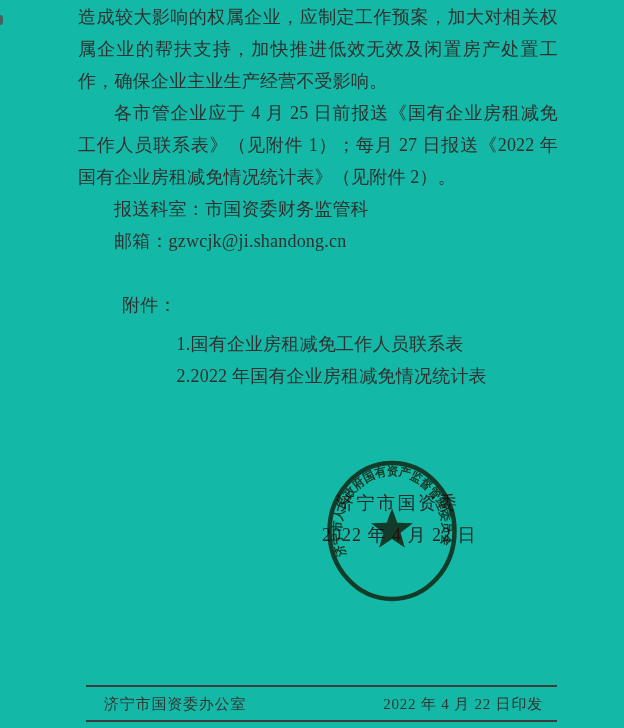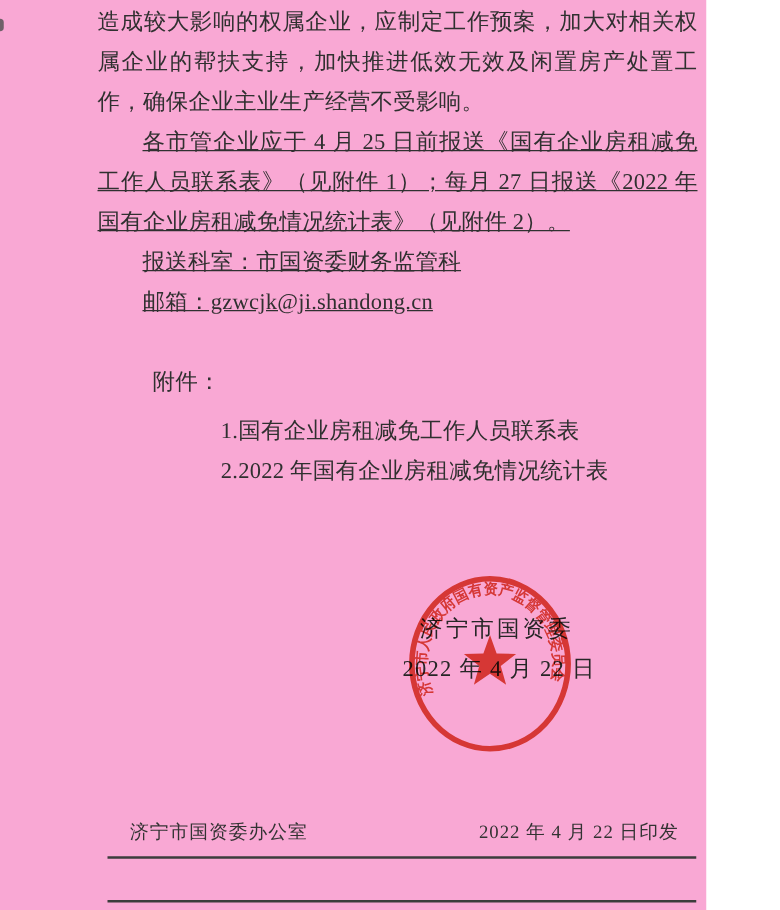--- a/index.html
+++ b/index.html
@@ -1,34 +1,34 @@
 <!DOCTYPE html>
 <html><head>
 <meta charset="utf-8">
 <style>
   html,body{margin:0;padding:0;}
   .page{
     position:relative;
-    width:565px;height:728px;
-    background:#f9a8d4;
+    width:624px;height:728px;
+    background:#14b8a6;
     overflow:hidden;
     font-family:"Liberation Serif","DejaVu Serif",serif;
     color:#303030;
   }
   .scan-speck{
     position:absolute;left:0;top:15px;width:3px;height:10px;
     background:#4d4d4d;opacity:.8;border-radius:0 3px 3px 0;
   }
   .body-text{
     position:absolute;left:78px;top:1px;width:480px;
     font-size:18px;line-height:32px;letter-spacing:.2px;
     text-align:justify;
   }
   .body-text p{margin:0;}
-  .body-text p.indent{text-indent:2em;text-decoration:underline;}
+  .body-text p.indent{text-indent:2em;}
   .attach{margin-top:32px;padding-left:44px;}
   .attach-row{display:flex;align-items:flex-start;}
   .attach-label{white-space:nowrap;flex:0 0 auto;}
   .attach-items{flex:1 1 auto;margin-top:39px;}
   .attach-item{margin:0;}
   .sig-issuer{
     position:absolute;left:336px;top:492px;
     font-size:18px;line-height:22px;letter-spacing:2.5px;
     color:#262626;white-space:nowrap;
   }
@@ -44,21 +44,21 @@
   .seal text{
     font-family:"Liberation Serif","DejaVu Serif",serif;
     font-weight:bold;
   }
   .rule{
     position:absolute;left:86px;width:471px;height:2px;background:#3c3c3c;
   }
   .rule-top{top:685px;}
   .rule-bottom{top:720px;}
   .footer-row{
-    position:absolute;left:86px;top:657px;width:471px;
+    position:absolute;left:86px;top:695px;width:471px;
     box-sizing:border-box;padding:0 14px 0 18px;
     display:flex;justify-content:space-between;align-items:center;
     font-size:15px;line-height:18px;letter-spacing:.8px;color:#333;
     white-space:nowrap;
   }
 </style>
 </head>
 <body>
 
 <div class="page">

